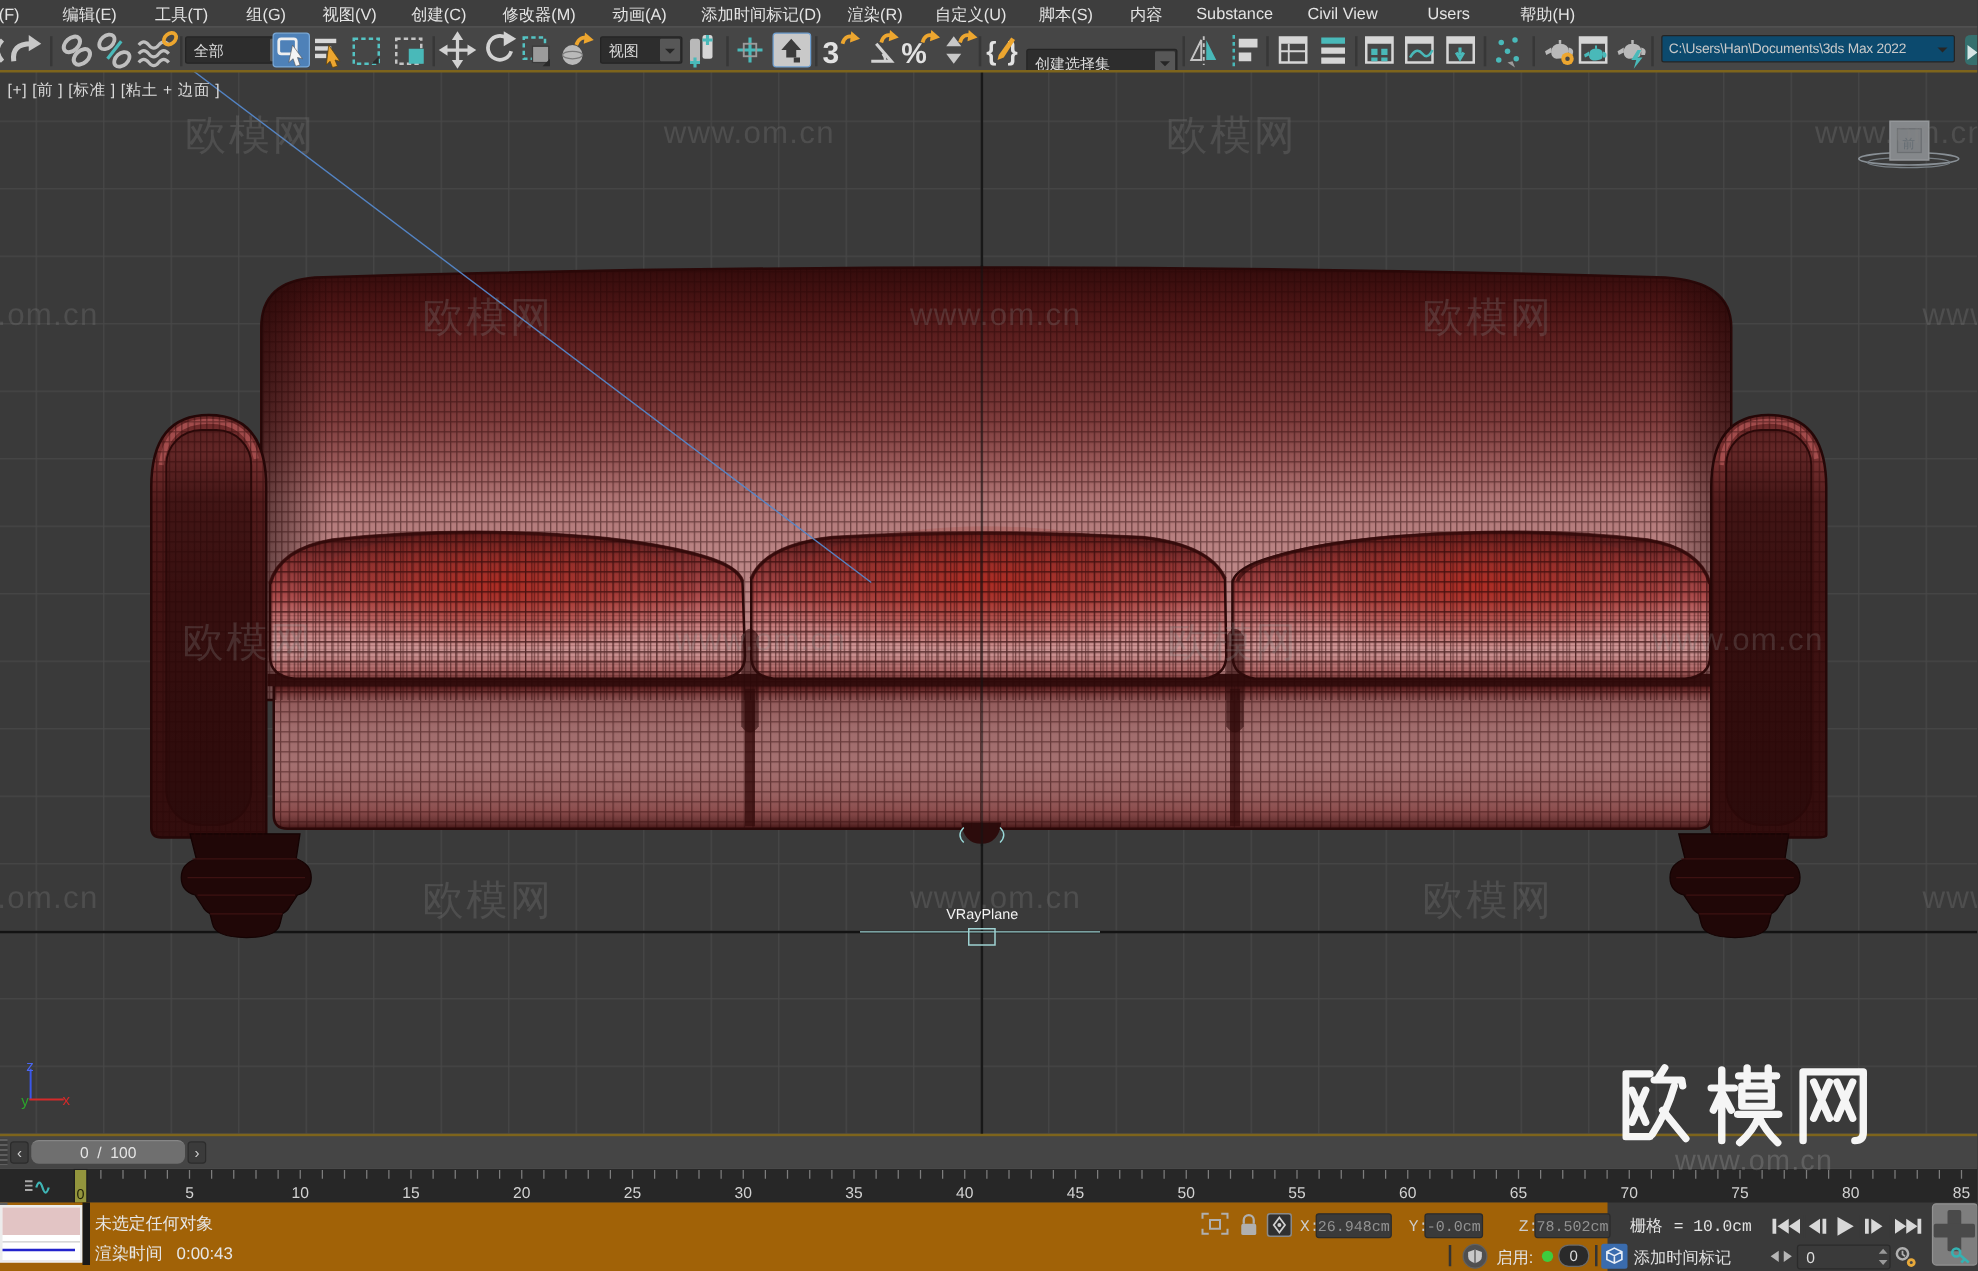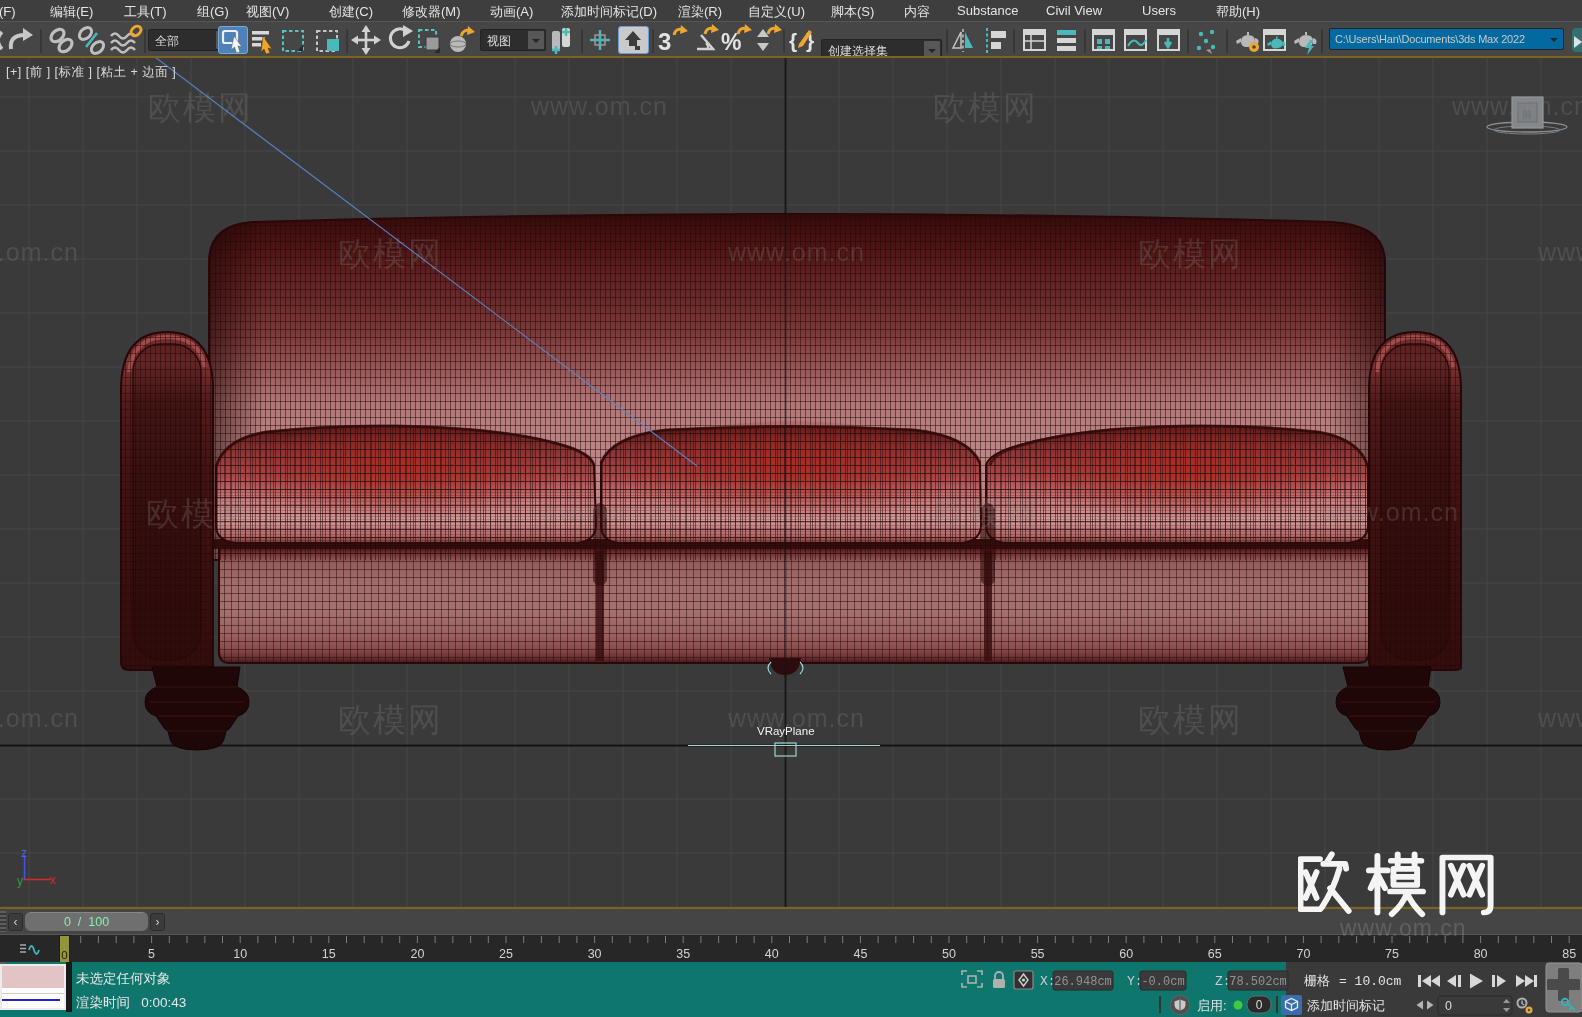--- a/index.html
+++ b/index.html
@@ -20,33 +20,33 @@
   #viewport { position:absolute; left:0; top:57px; width:1582px; height:851px; background:#3a3a3a; overflow:hidden; }
   #vplabel { position:absolute; left:6px; top:7px; font-size:12.5px; color:#dadada; letter-spacing:0.5px; }
   .wm { position:absolute; color:rgba(135,135,135,0.26); font-weight:normal; white-space:pre; }
   .wm1 { font-size:33px; letter-spacing:2px; }
   .wm2 { font-size:25px; letter-spacing:1px; }
   
   #timerow { position:absolute; left:0; top:909px; width:1582px; height:25px; background:#454545; }
   
   #ruler { position:absolute; left:0; top:934px; width:1582px; height:28px; background:#272727; border-top:1px solid #565656; }
   
-  #status { position:absolute; left:0; top:962px; width:1286px; height:55px; background:#0f766e; }
+  #status { position:absolute; left:0; top:962px; width:1286px; height:55px; background:#a16207; }
   .stxt { position:absolute; color:#e6e6e6; font-size:13.5px; white-space:pre; }
 </style>
 </head>
 <body>
 <div id="page">
 
   <div id="menubar">
     <span style="left:-14px">件(F)</span>
     <span style="left:50px">编辑(E)</span>
     <span style="left:124px">工具(T)</span>
     <span style="left:197px">组(G)</span>
-    <span style="left:246px">视图(V)</span>
+    <span style="left:258px">视图(V)</span>
     <span style="left:329px">创建(C)</span>
     <span style="left:402px">修改器(M)</span>
     <span style="left:490px">动画(A)</span>
     <span style="left:561px">添加时间标记(D)</span>
     <span style="left:678px">渲染(R)</span>
     <span style="left:748px">自定义(U)</span>
     <span style="left:831px">脚本(S)</span>
     <span style="left:904px">内容</span>
     <span style="left:957px">Substance</span>
     <span style="left:1046px">Civil View</span>
@@ -233,21 +233,21 @@
         <span class="dd"></span>
       </div>
     <div class="tfield" style="left:480px; top:7px; width:66px;">
         <span class="lbl">视图</span>
         <span class="dd"></span>
       </div>
     <div class="tfield" style="left:821px; top:7px; width:121px;margin-top:10px;">
         <span class="lbl">创建选择集</span>
         <span class="dd"></span>
       </div>
-    <div class="tfield" style="left:1329px; top:6px; width:235px; background:#0369a1;">
+    <div class="tfield" style="left:1329px; top:6px; width:235px; background:#0c4a6e;">
         <span class="lbl" style="font-size:11px; top:4px; left:5px; color:#c9c9c9; letter-spacing:-0.2px;">C:\Users\Han\Documents\3ds Max 2022</span>
         <span class="dd" style="background:none;"></span>
       </div>
 
     <div class="abs" style="left:218px; top:4px; width:30px; height:28px; background:#4e81b8; border:1px solid #7aa9d8; border-radius:3px;">
       <svg width="28" height="26" style="position:absolute;left:0;top:0">
         <rect x="4" y="4" width="14" height="12" rx="2" fill="none" stroke="#efefef" stroke-width="2.2"></rect>
         <path d="M15,9 L23,20 L19,19 L21,25 L17.5,26 L15.5,20 L12,23 Z" fill="#f4f4f4" stroke="#555" stroke-width="0.5"></path>
       </svg>
     </div>
@@ -439,21 +439,21 @@
     <span class="wm wm1" style="left:146px;top:848px">欧模网</span>
 
     <span class="wm wm1" style="left:933px;top:848px">欧模网</span>
   </div>
 
   <div class="abs" style="left:0;top:56px;width:1582px;height:1.5px;background:#7d641c;z-index:5"></div>
   <div class="abs" style="left:0;top:907px;width:1582px;height:2px;background:#7d641c;z-index:5"></div>
   <div id="timerow">
     <div class="abs" style="left:0;top:2px;width:6px;height:21px;background:repeating-linear-gradient(180deg,#5e5e5e 0 2px,#3a3a3a 2px 4px);"></div>
     <div class="abs" style="left:8px;top:4px;width:15px;height:18px;background:#3b3b3b;border:1px solid #2c2c2c;border-radius:3px;color:#cfcfcf;font-size:12px;text-align:center;line-height:16px;">‹</div>
-    <div class="abs" style="left:25px;top:3px;width:123px;height:19px;background:#6f6f6f;border-top:1px solid #868686;border-radius:6px;color:#86efac;font-size:12.5px;text-align:center;line-height:18px;">0&nbsp;&nbsp;/&nbsp;&nbsp;100</div>
+    <div class="abs" style="left:25px;top:3px;width:123px;height:19px;background:#6f6f6f;border-top:1px solid #868686;border-radius:6px;color:#e5e5e5;font-size:12.5px;text-align:center;line-height:18px;">0&nbsp;&nbsp;/&nbsp;&nbsp;100</div>
     <div class="abs" style="left:150px;top:4px;width:15px;height:18px;background:#3b3b3b;border:1px solid #2c2c2c;border-radius:3px;color:#cfcfcf;font-size:12px;text-align:center;line-height:16px;">›</div>
   </div>
 
   <div id="ruler">
     <svg width="1582" height="28" style="position:absolute;left:0;top:0">
       <g stroke="#7d7d7d" stroke-width="1">
           <line x1="63.0" y1="1" x2="63.0" y2="8"></line>
           <line x1="80.7" y1="1" x2="80.7" y2="8"></line>
           <line x1="98.4" y1="1" x2="98.4" y2="8"></line>
           <line x1="116.2" y1="1" x2="116.2" y2="8"></line>

